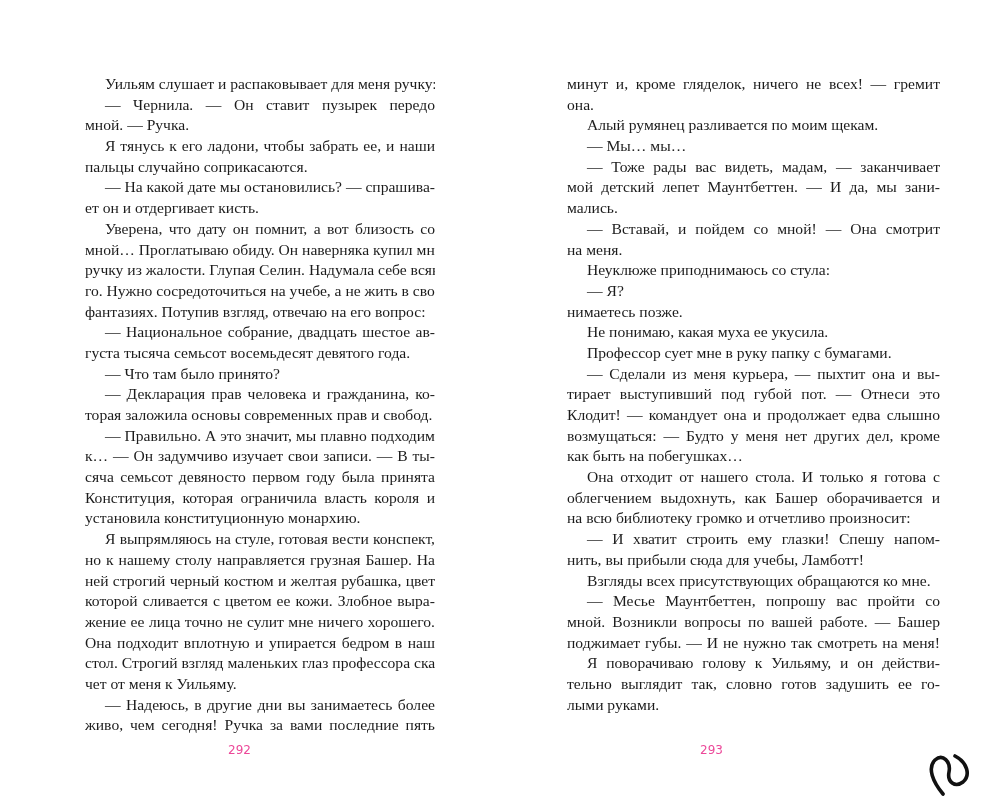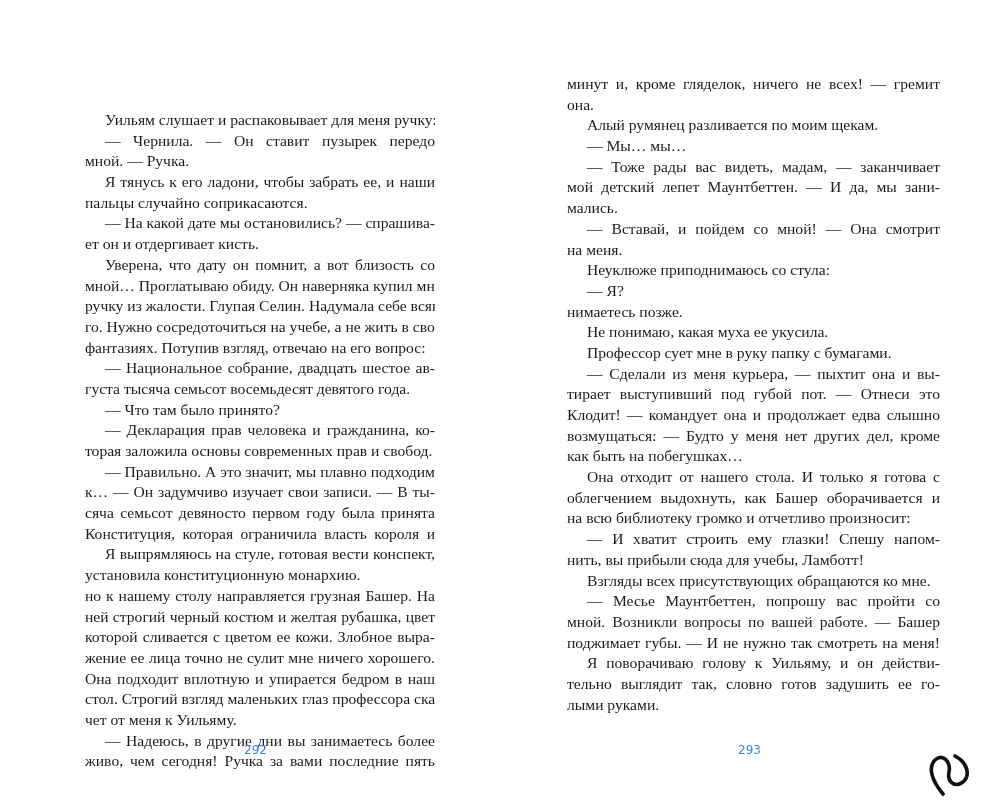--- a/index.html
+++ b/index.html
@@ -2,34 +2,34 @@
 <html><head>
 <meta charset="utf-8">
 <style>
   html, body { margin: 0; padding: 0; background: #ffffff; }
   body { width: 1000px; height: 801px; position: relative; overflow: hidden; }
   .page {
     position: absolute; top: 74px;
     font-family: "Liberation Serif", "DejaVu Serif", serif;
     font-size: 15.6px; color: #1c1c1c;
   }
-  .page.left { left: 85px; width: 350px; margin-top: 36px; }
+  .page.left { left: 85px; width: 350px; }
   .page.right { left: 567px; width: 373px; }
   .line {
     height: 20.7px; line-height: 20.7px; white-space: nowrap;
     text-align: justify; text-align-last: justify; overflow: hidden;
   }
   .line.indent { padding-left: 20px; }
   .line.last { text-align-last: left; }
   .folio {
     position: absolute; top: 743px;
-    font-family: "DejaVu Sans", sans-serif; font-size: 12px; color: #3b82f6; margin-left: 16px;
+    font-family: "DejaVu Sans", sans-serif; font-size: 12px; color: #ec4899;
   }
   .folio.left { left: 228px; }
-  .folio.right { left: 722px; }
+  .folio.right { left: 700px; }
   .logo { position: absolute; left: 925px; top: 748px; width: 50px; height: 50px; }
 </style>
 </head>
 <body>
 
 <div class="page left" id="leftPage">
     <div class="line indent">Уильям слушает и распаковывает для меня ручку:</div>
     <div class="line indent">— Чернила. — Он ставит пузырек передо</div>
     <div class="line last">мной. — Ручка.</div>
     <div class="line indent">Я тянусь к его ладони, чтобы забрать ее, и наши</div>
@@ -43,22 +43,22 @@
     <div class="line last">фантазиях. Потупив взгляд, отвечаю на его вопрос:</div>
     <div class="line indent">— Национальное собрание, двадцать шестое ав-</div>
     <div class="line last">густа тысяча семьсот восемьдесят девятого года.</div>
     <div class="line indent last">— Что там было принято?</div>
     <div class="line indent">— Декларация прав человека и гражданина, ко-</div>
     <div class="line last">торая заложила основы современных прав и свобод.</div>
     <div class="line indent">— Правильно. А это значит, мы плавно подходим</div>
     <div class="line">к… — Он задумчиво изучает свои записи. — В ты-</div>
     <div class="line">сяча семьсот девяносто первом году была принята</div>
     <div class="line">Конституция, которая ограничила власть короля и</div>
+    <div class="line last">установила конституционную монархию.</div>
     <div class="line indent">Я выпрямляюсь на стуле, готовая вести конспект,</div>
-    <div class="line last">установила конституционную монархию.</div>
     <div class="line">но к нашему столу направляется грузная Башер. На</div>
     <div class="line">ней строгий черный костюм и желтая рубашка, цвет</div>
     <div class="line">которой сливается с цветом ее кожи. Злобное выра-</div>
     <div class="line">жение ее лица точно не сулит мне ничего хорошего.</div>
     <div class="line">Она подходит вплотную и упирается бедром в наш</div>
     <div class="line">стол. Строгий взгляд маленьких глаз профессора ска-</div>
     <div class="line last">чет от меня к Уильяму.</div>
     <div class="line indent">— Надеюсь, в другие дни вы занимаетесь более</div>
     <div class="line">живо, чем сегодня! Ручка за вами последние пять</div>
   </div>

